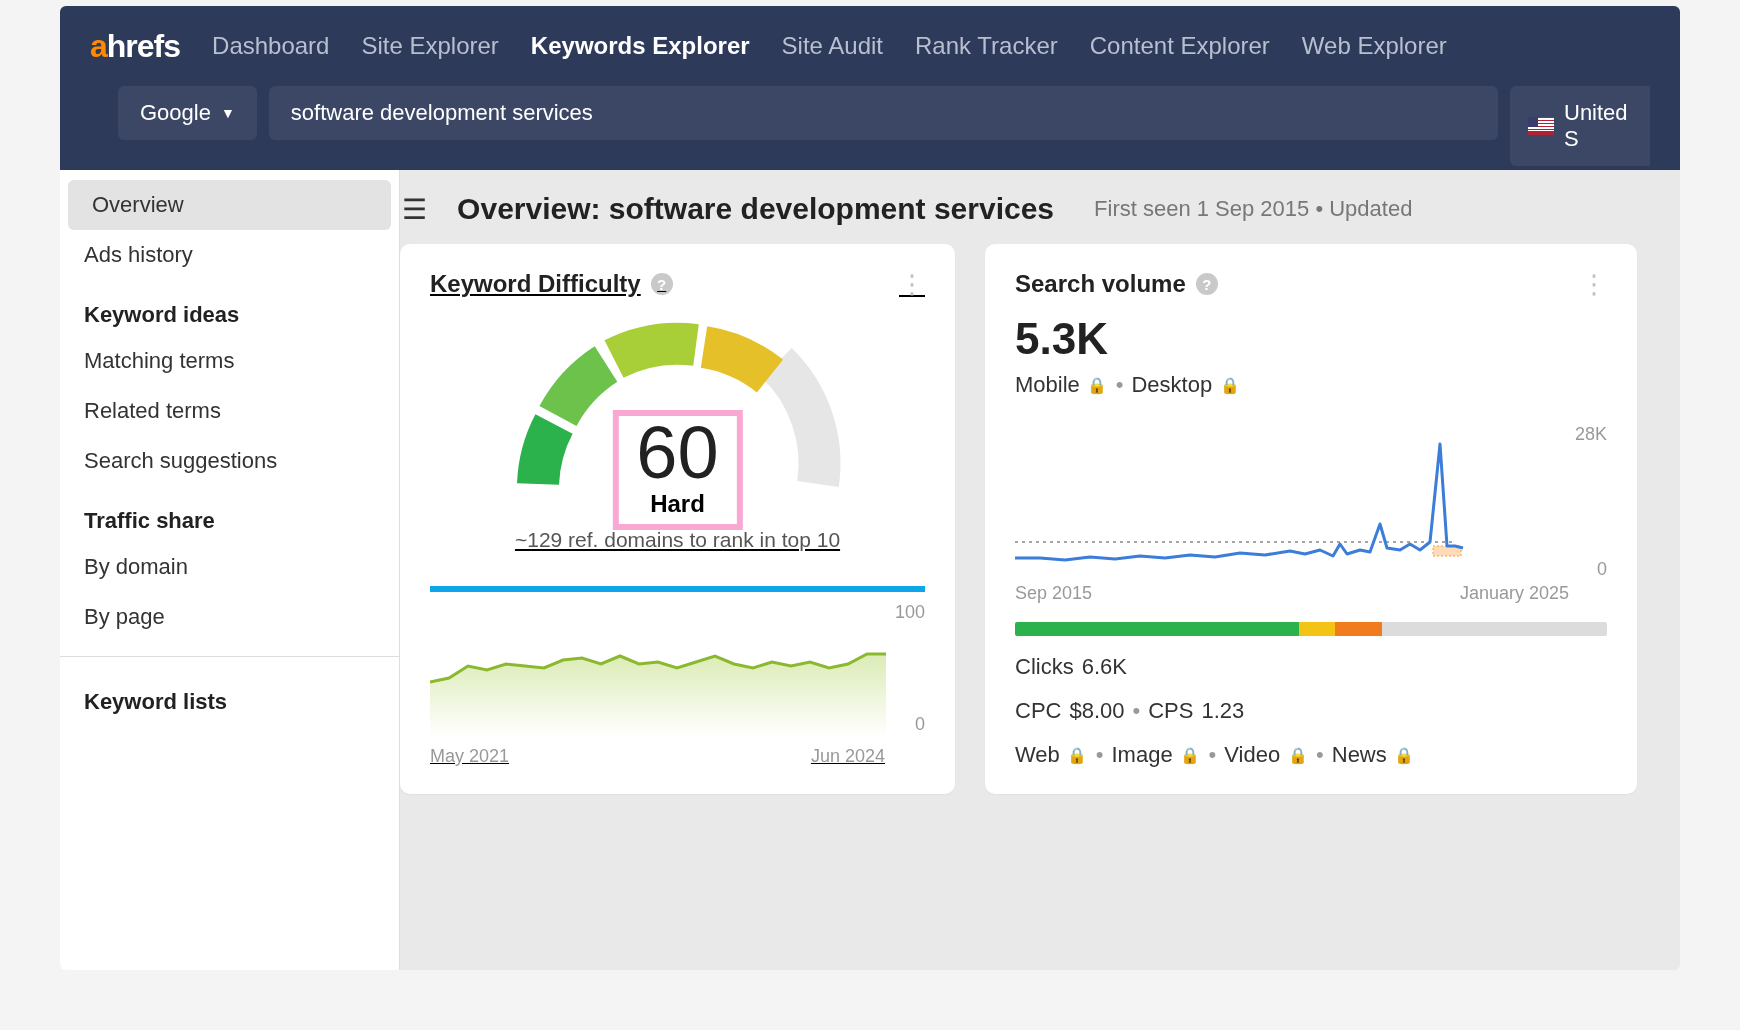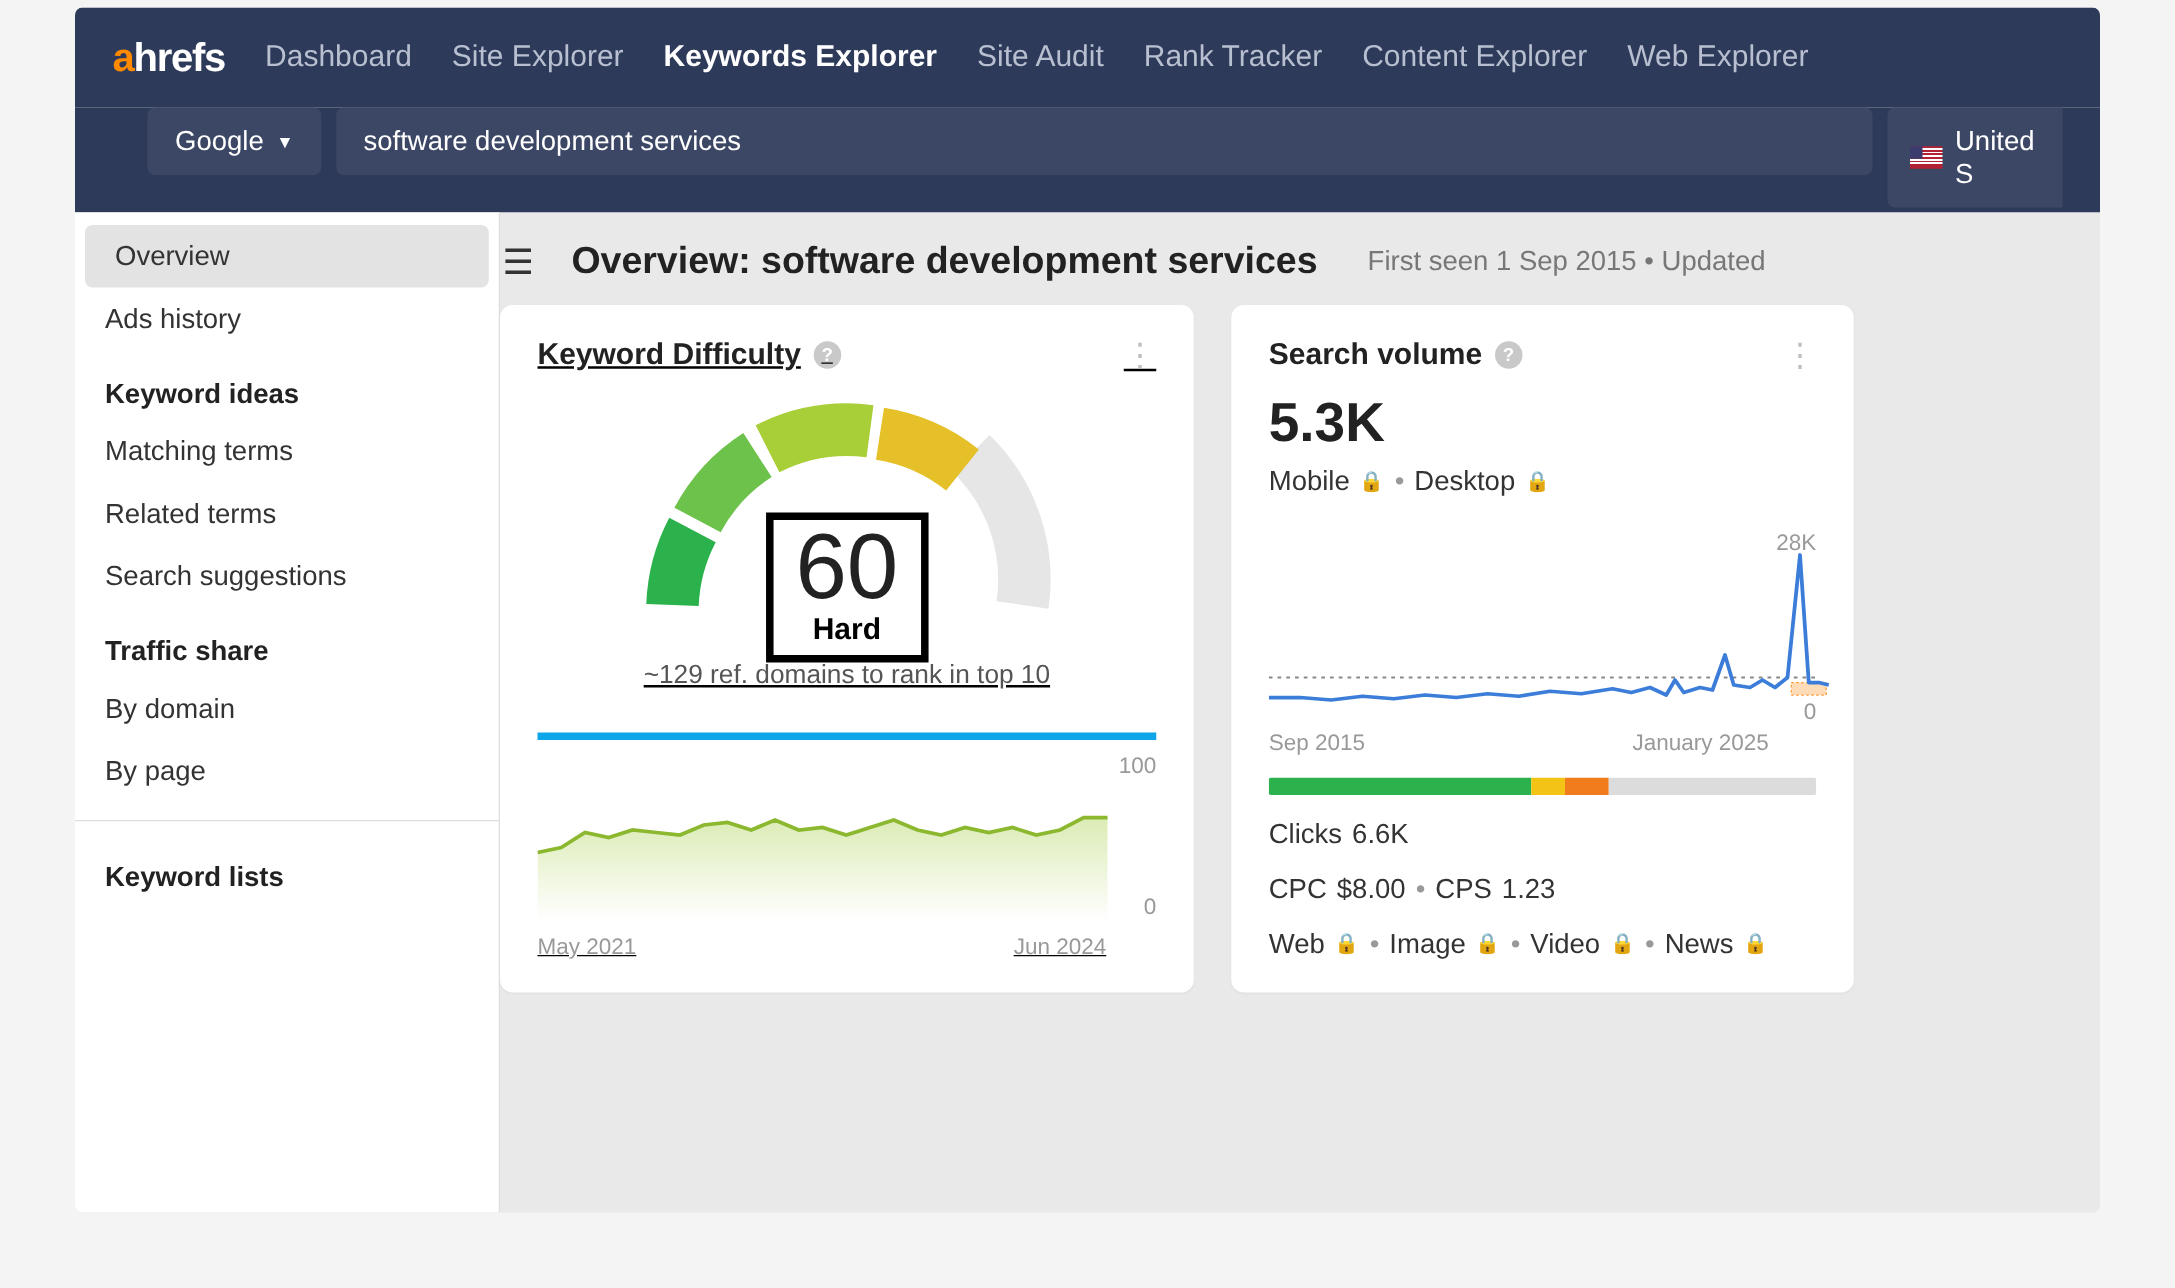--- a/index.html
+++ b/index.html
@@ -29,29 +29,29 @@
   .side-sep { border-top:1px solid #ddd; margin-top:14px; padding-top:10px;}
   
   .main { flex:1; padding:22px 0 0 0; overflow:hidden;}
   .main-header { display:flex; align-items:center; gap:22px; padding:0 0 18px 0;}
   .hamburger { font-size:28px; color:#333; cursor:pointer; padding:0 8px 0 2px;}
   .page-title { font-size:30px; font-weight:700; color:#222; }
   .meta { font-size:22px; color:#777; margin-left:18px; white-space:nowrap;}
   .cards { display:flex; gap:30px; }
   .card { background:#fff; border-radius:10px; padding:26px 30px; box-shadow:0 1px 2px rgba(0,0,0,.04);}
   .card1 { width:555px;text-decoration:underline; }
-  .card2 { width:498px; }
+  .card2 { width:652px; }
   .card-head { display:flex; justify-content:space-between; align-items:center; margin-bottom:16px;}
   .card-title { font-size:24px; font-weight:700; color:#222; display:flex; align-items:center; gap:10px;}
   .help { width:22px; height:22px; border-radius:50%; background:#c9c9c9; color:#fff; font-size:15px; display:inline-flex; align-items:center; justify-content:center; font-weight:700;}
   .dots { color:#bfbfbf; font-size:26px; cursor:pointer; line-height:10px;}
   
   .gauge-wrap { display:flex; flex-direction:column; align-items:center; }
   .gauge { position:relative; width:360px; height:210px; }
-  .score-box { position:absolute; left:50%; top:96px; transform:translateX(-50%); border:6px solid #000000; padding:0 18px 6px 18px; background:#fff;}
+  .score-box { position:absolute; left:50%; top:96px; transform:translateX(-50%); border:6px solid #f9a8d4; padding:0 18px 6px 18px; background:#fff;}
   .score { font-size:74px; font-weight:400; color:#222; text-align:center; line-height:1;}
   .score-label { font-size:24px; font-weight:700; text-align:center; }
   .kd-note { font-size:21px; color:#555; text-align:center; margin-top:4px;}
   .mini-chart { margin-top:34px; border-top:6px solid #0ea5e9; padding-top:24px; position:relative;}
   .mini-chart .ymax { position:absolute; right:0; top:10px; color:#999; font-size:18px;}
   .mini-chart .yzero { position:absolute; right:0; bottom:32px; color:#999; font-size:18px;}
   .mini-chart .xlabels { display:flex; justify-content:space-between; color:#999; font-size:18px; margin-top:6px; padding-right:40px;}
   
   .volume-num { font-size:44px; font-weight:700; color:#222;}
   .device-row { font-size:22px; color:#333; margin-top:8px; display:flex; gap:8px; align-items:center;}

